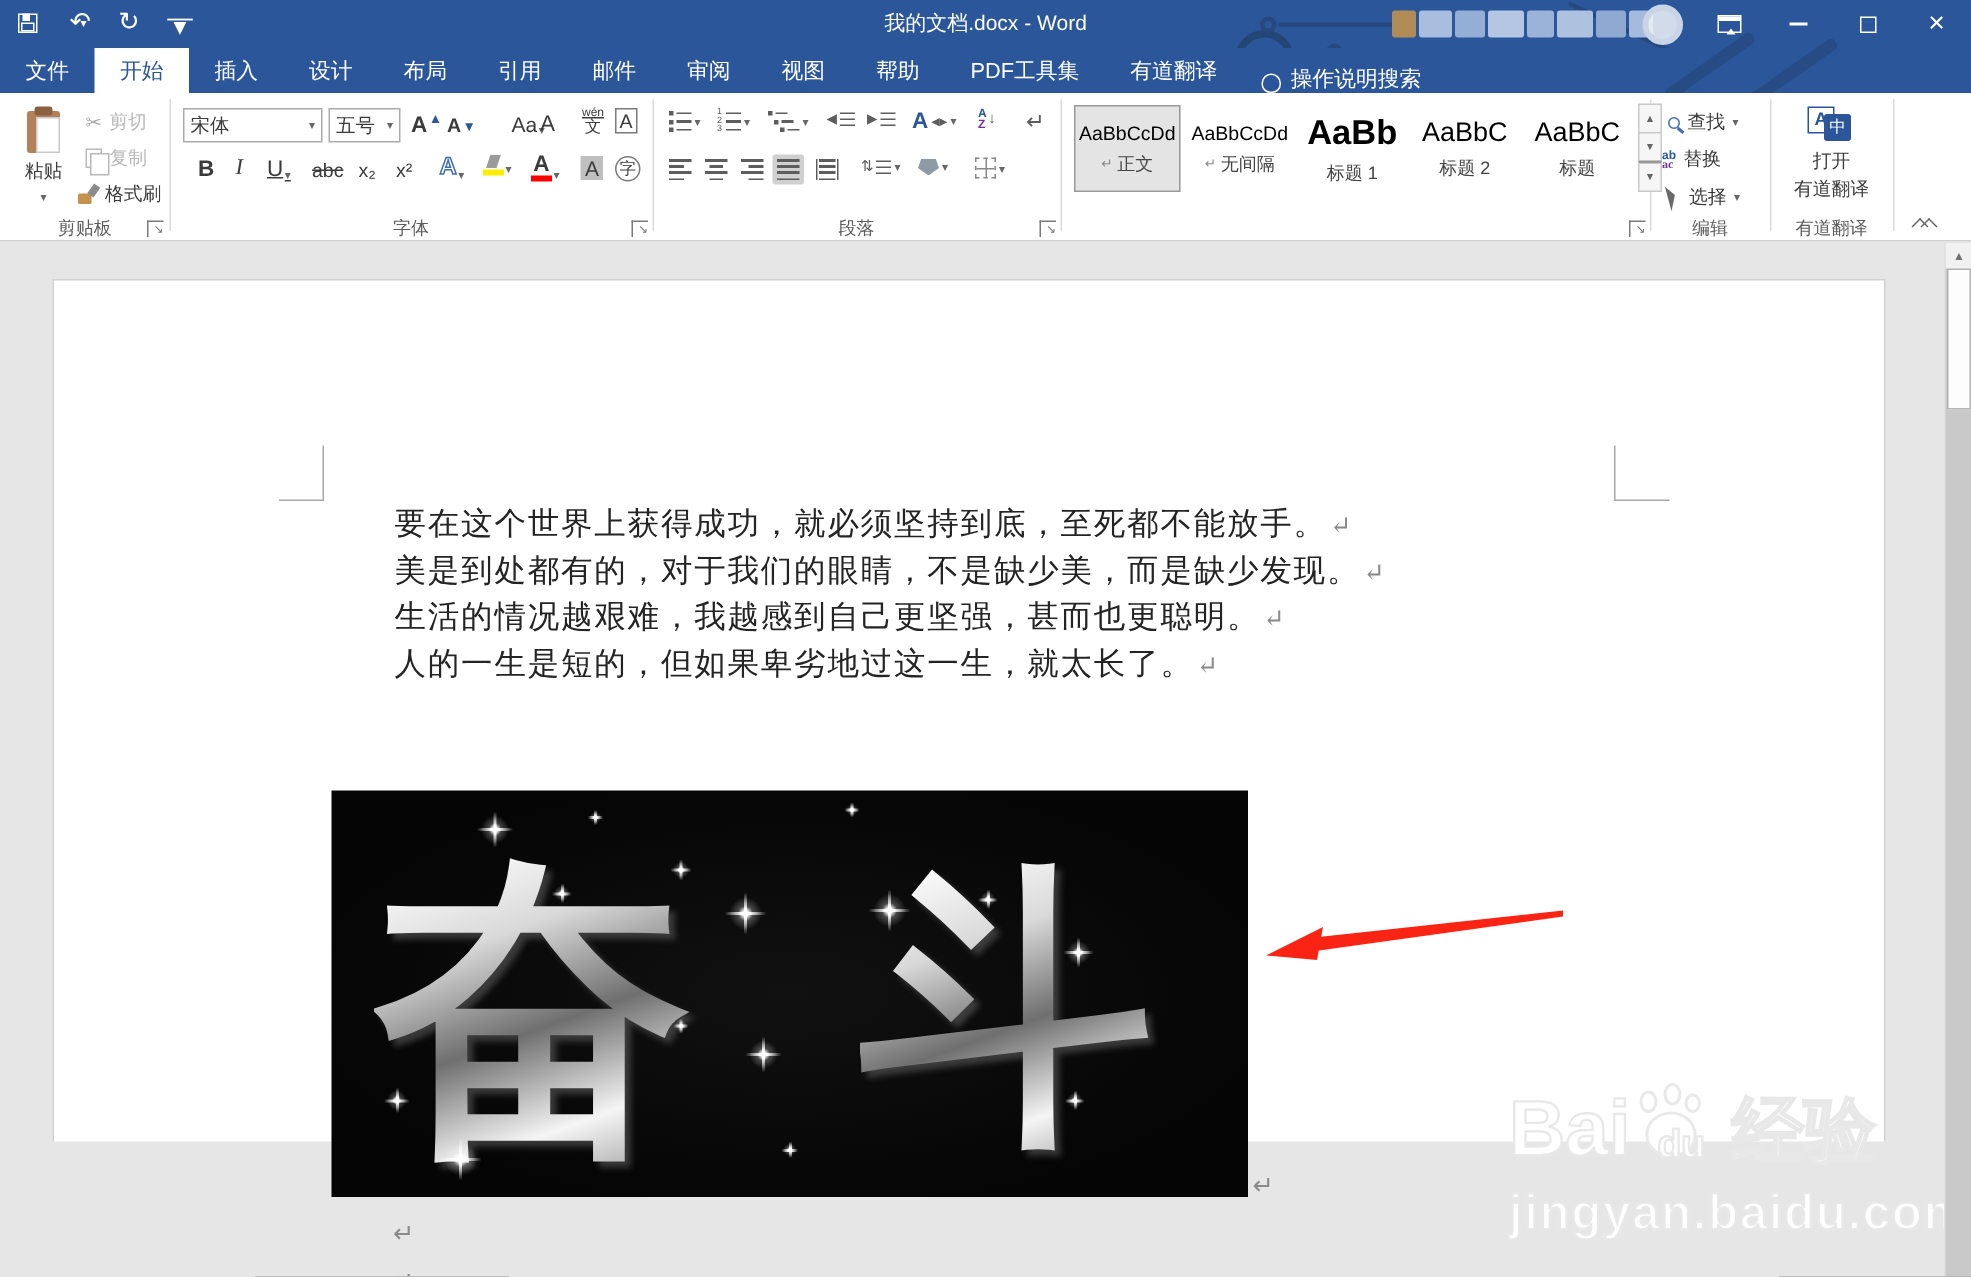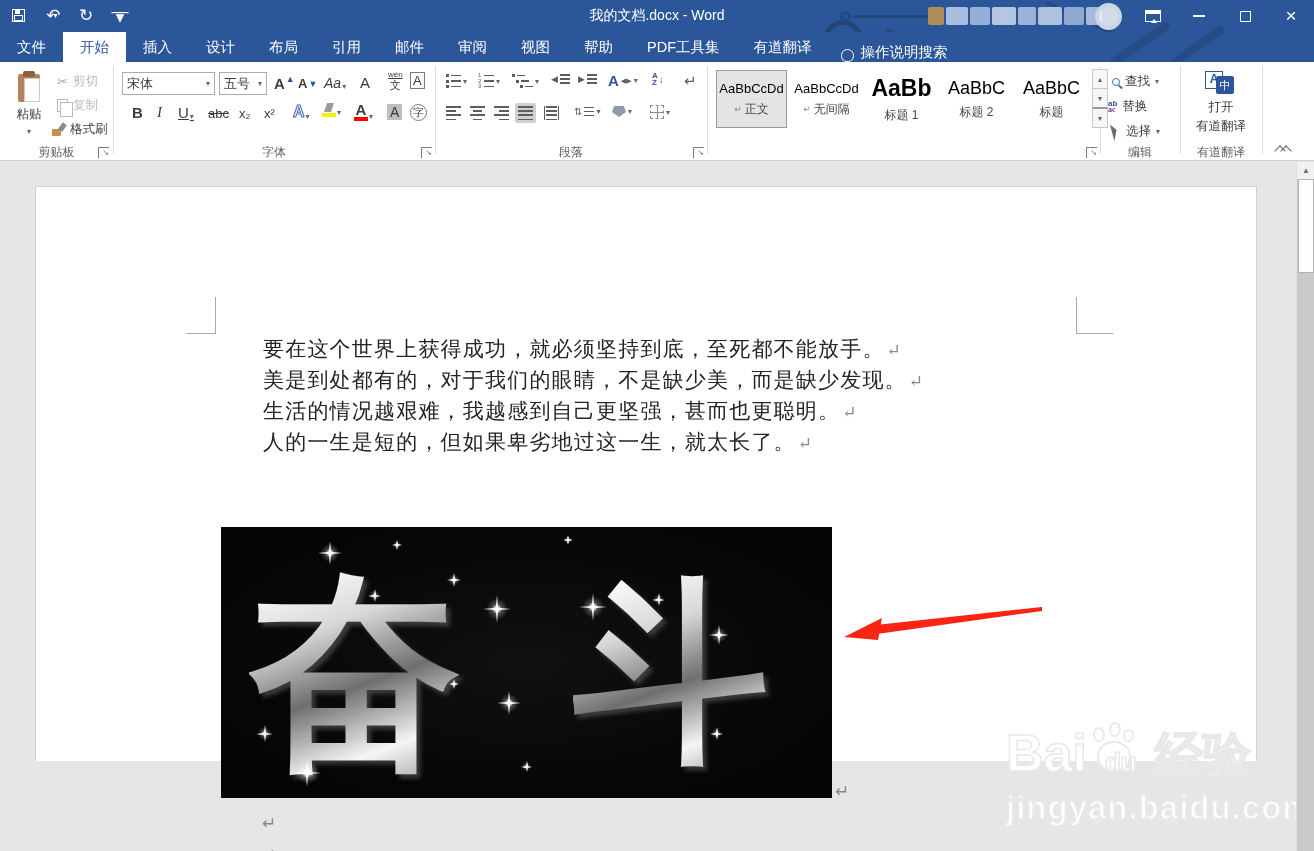--- a/index.html
+++ b/index.html
@@ -287,21 +287,21 @@
         <span class="arr">▾</span>
     </div>
     <div class="fbtn" style="left:274px;top:12px;">
         <b>A</b>
         <span class="grow-caret">▲</span>
       </div>
     <div class="fbtn" style="left:298px;top:14px;font-size:13px;">
         <b>A</b>
         <span class="shrink-caret">▼</span>
       </div>
-    <div class="fbtn" style="left:324px;top:13px;font-size:14px;font-style:italic;">
+    <div class="fbtn" style="left:341px;top:13px;font-size:14px;">
         <span>Aa</span>
         <span class="darr">▾</span>
       </div>
     <div class="fbtn eraser-a" style="left:360px;top:12px;">
         <span>A</span>
       </div>
     <div class="fbtn pinyin" style="left:388px;top:9px;">
       <span class="top">wén</span>
       <span class="bot">文</span>
     </div>

